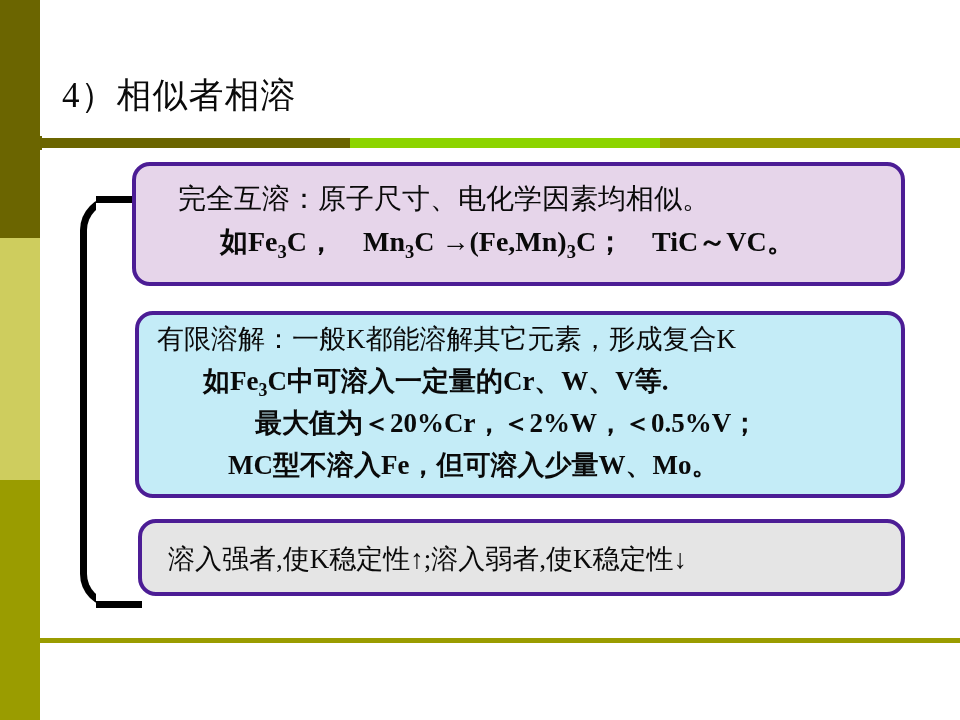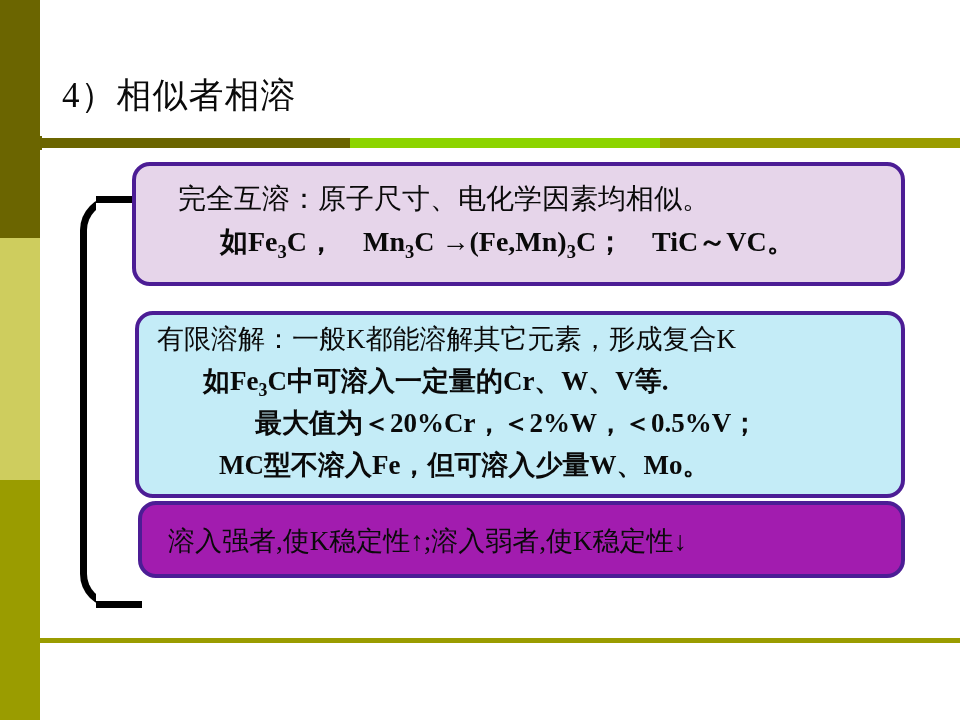--- a/index.html
+++ b/index.html
@@ -72,38 +72,38 @@
   }
   .box-pink{
     left:132px;top:162px;width:773px;height:124px;
     background:#e6d5ea;
   }
   .box-blue{
     left:135px;top:311px;width:770px;height:187px;
     background:#c4ecf7;
   }
   .box-green{
-    left:138px;top:501px;width:767px;height:77px;
-    background:#a21caf;
+    left:138px;top:519px;width:767px;height:77px;
+    background:#e5e5e5;
   }
 
   .line{
     white-space:nowrap;
     font-family:"Liberation Serif","DejaVu Serif",serif;
     color:#0a0a0a;
   }
   
   .box-pink .l1{position:absolute;left:42px;top:14px;font-size:28px;}
   .box-pink .l2{position:absolute;left:84px;top:57px;font-size:28px;font-weight:bold;}
 
   
   .box-blue .l1{position:absolute;left:18px;top:6px;font-size:27px;}
   .box-blue .l2{position:absolute;left:64px;top:48px;font-size:27px;}
   .box-blue .l3{position:absolute;left:80px;top:90px;font-size:27px;margin-left:36px;}
-  .box-blue .l4{position:absolute;left:80px;top:132px;font-size:27px;}
+  .box-blue .l4{position:absolute;left:89px;top:132px;font-size:27px;}
 
   
   .box-green .l1{position:absolute;left:26px;top:18px;font-size:27px;}
 
   .bold{font-weight:bold;}
   sub{font-size:0.66em;vertical-align:sub;font-weight:bold;}
 </style>
 </head>
 <body>
 

